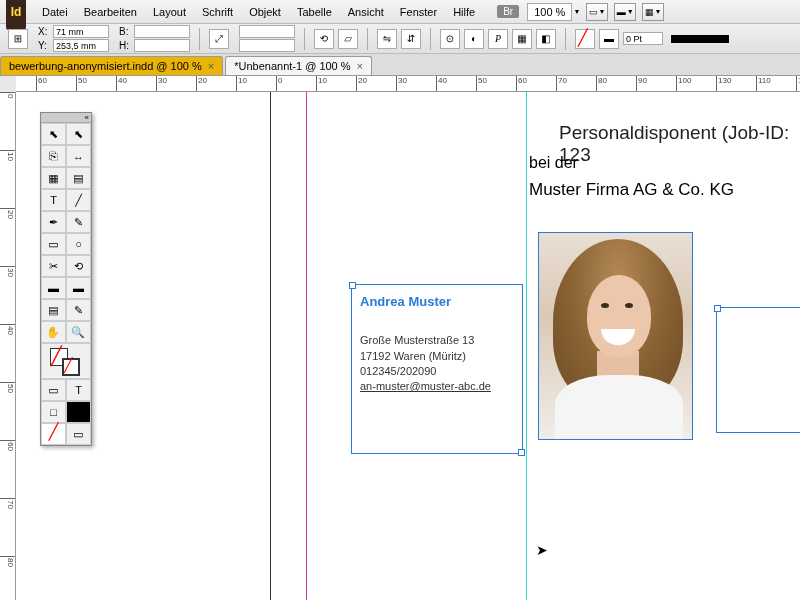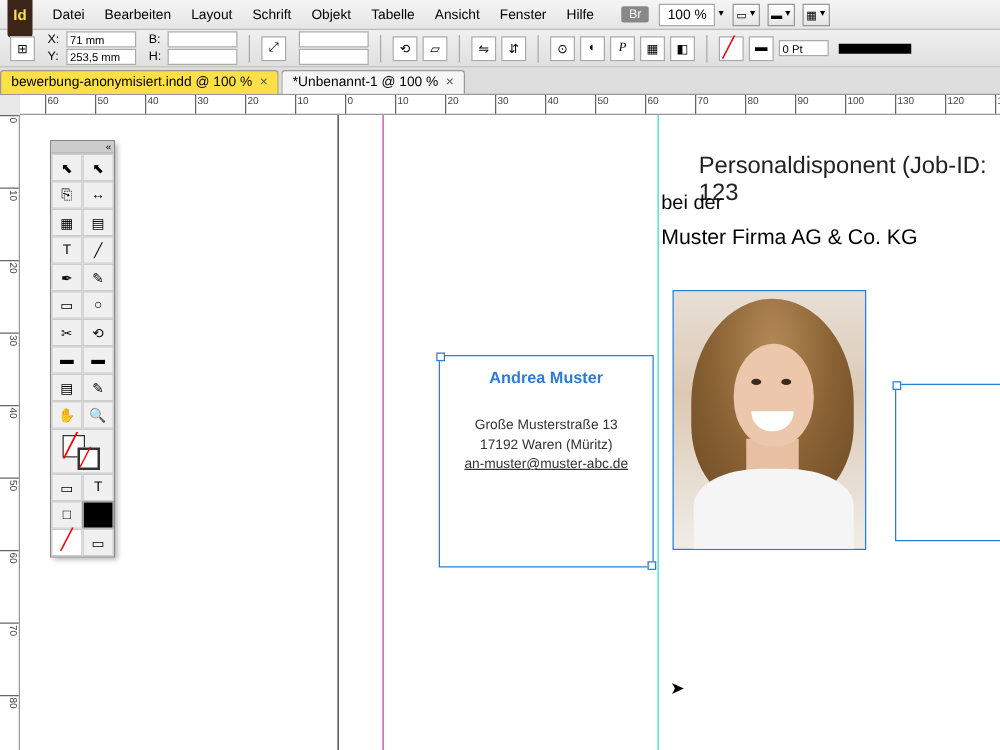--- a/index.html
+++ b/index.html
@@ -13,40 +13,40 @@
 .tri{font-size:7px;margin-left:1px}
 .ctrl-row{background:linear-gradient(#f0f0f0,#e0e0e0);height:30px;display:flex;align-items:center;padding:0 8px;border-bottom:1px solid #bbb;gap:4px}
 .ico{width:20px;height:20px;border:1px solid #aaa;background:#fff;display:flex;align-items:center;justify-content:center;font-size:10px}
 .xy-group{display:flex;flex-direction:column;margin-left:6px;gap:1px}
 .xy-line{display:flex;align-items:center;gap:3px}
 .xy-lbl{font-size:10px;width:12px}
 .xy-val{width:56px;height:13px;border:1px solid #aaa;background:#fff;font-size:9px;padding:0 2px;display:flex;align-items:center}
 .sep{width:1px;height:22px;background:#aaa;margin:0 5px}
 .tabs{background:#ddd;height:22px;display:flex;align-items:end;border-bottom:1px solid #999}
 .tab{background:#f5f5f5;border:1px solid #999;border-bottom:none;padding:3px 8px;margin-right:2px;font-size:10px;display:flex;align-items:center;gap:6px;border-radius:3px 3px 0 0}
-.tab.inactive{background:#fde047}
+.tab.inactive{background:#eab308}
 .tab-x{cursor:pointer;color:#555}
 .ruler-h{background:#fff;height:16px;border-bottom:1px solid #999;position:relative;margin-left:16px}
 .ruler-h .tick{position:absolute;top:0;height:100%;border-left:1px solid #666;font-size:8px;padding-left:1px;color:#444}
 .canvas{position:relative;background:#fff;height:508px;margin-left:16px}
 .ruler-v{position:absolute;left:-16px;top:0;width:16px;height:100%;background:#fff;border-right:1px solid #999}
 .ruler-v .tick{position:absolute;left:0;width:100%;border-top:1px solid #666;font-size:8px;writing-mode:vertical-rl;color:#444;padding-top:1px}
 .guide-v{position:absolute;top:0;bottom:0;width:1px;background:#9ad}
 .guide-mag{position:absolute;top:0;bottom:0;width:1px;background:#d3a}
 .pg-edge{position:absolute;top:0;bottom:0;width:1px;background:#333}
 .toolbox{position:absolute;left:24px;top:20px;width:52px;background:#e5e5e5;border:1px solid #888;box-shadow:2px 2px 4px rgba(0,0,0,.3)}
 .tb-hdr{height:10px;background:#ccc;border-bottom:1px solid #aaa;display:flex;align-items:center;justify-content:end;padding:0 2px}
 .tb-grid{display:grid;grid-template-columns:1fr 1fr}
 .tb-cell{height:22px;border:1px solid #ccc;background:#f0f0f0;display:flex;align-items:center;justify-content:center;font-size:11px;cursor:pointer}
 .tb-wide{grid-column:1/3;height:36px}
 .frame-sel{position:absolute;border:1px solid #2a7cd8}
 .frame-sel::before,.frame-sel::after{content:'';position:absolute;width:5px;height:5px;background:#fff;border:1px solid #2a7cd8}
 .frame-sel::before{top:-3px;left:-3px}
 .frame-sel::after{bottom:-3px;right:-3px}
-.text-block{text-align:center;padding:8px;font-size:12px;color:#333;line-height:1.4}
+.text-block{text-align:left;padding:8px;font-size:12px;color:#333;line-height:1.4}
 .text-block .name{color:#2a7cd8;font-weight:bold;font-size:13px;margin-bottom:22px}
 .text-block .email{text-decoration:underline}
 .job-title{position:absolute;font-size:19px;color:#222}
 .bei{position:absolute;font-size:16px}
 .firma{position:absolute;font-size:17px}
 .photo{position:absolute;width:155px;height:208px;border:1px solid #2a7cd8;background:linear-gradient(180deg,#e8dfd5 0%,#dcc9b5 40%,#f0ede8 100%);overflow:hidden}
 .photo-inner{position:relative;width:100%;height:100%}
 .hair{position:absolute;top:6px;left:14px;width:130px;height:166px;background:radial-gradient(ellipse at 50% 24%,#b38a56 0%,#8a6234 52%,#6e4c26 100%);border-radius:56% 56% 44% 44%}
 .face{position:absolute;top:42px;left:48px;width:64px;height:82px;background:#ecc7ab;border-radius:50% 50% 46% 46%}
 .eye{position:absolute;width:8px;height:5px;background:#3a2a1a;border-radius:50%}
@@ -155,21 +155,21 @@
     <div class="tick" style="left: 340px;">20</div>
     <div class="tick" style="left: 380px;">30</div>
     <div class="tick" style="left: 420px;">40</div>
     <div class="tick" style="left: 460px;">50</div>
     <div class="tick" style="left: 500px;">60</div>
     <div class="tick" style="left: 540px;">70</div>
     <div class="tick" style="left: 580px;">80</div>
     <div class="tick" style="left: 620px;">90</div>
     <div class="tick" style="left: 660px;">100</div>
     <div class="tick" style="left: 700px;">130</div>
-    <div class="tick" style="left: 740px;">120</div>
+    <div class="tick" style="left: 740px;">110</div>
     <div class="tick" style="left: 780px;">130</div>
   </div>
 
 <div class="canvas">
   <div class="ruler-v" id="rv">
       <div class="tick" style="top: 0px;">0</div>
       <div class="tick" style="top: 58px;">10</div>
       <div class="tick" style="top: 116px;">20</div>
       <div class="tick" style="top: 174px;">30</div>
       <div class="tick" style="top: 232px;">40</div>
@@ -184,20 +184,21 @@
 
   <div class="job-title" style="left:543px;top:30px">Personaldisponent (Job-ID: 123</div>
   <div class="bei" style="left:513px;top:62px">bei der</div>
   <div class="firma" style="left:513px;top:88px">Muster Firma AG &amp; Co. KG</div>
 
   <div class="frame-sel" style="left:335px;top:192px;width:172px;height:170px">
     <div class="text-block">
       <div class="name">Andrea Muster</div>
       <div>Große Musterstraße 13</div>
       <div>17192 Waren (Müritz)</div>
+      <div>012345/202090</div>
       <div class="email">an-muster@muster-abc.de</div>
     </div>
   </div>
 
   <div class="frame-sel" style="left:700px;top:215px;width:98px;height:126px;border-color:#2a7cd8"></div>
 
   <div class="photo" style="left: 522px; top: 140px;">
     <div class="photo-inner">
       <div class="hair"></div>
         <div class="neck"></div>

